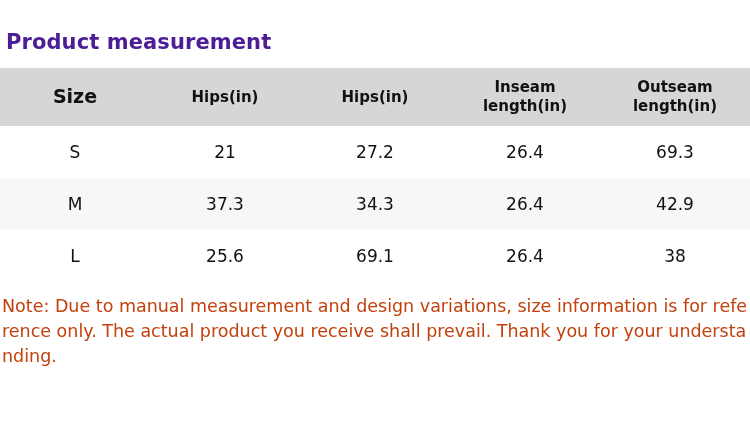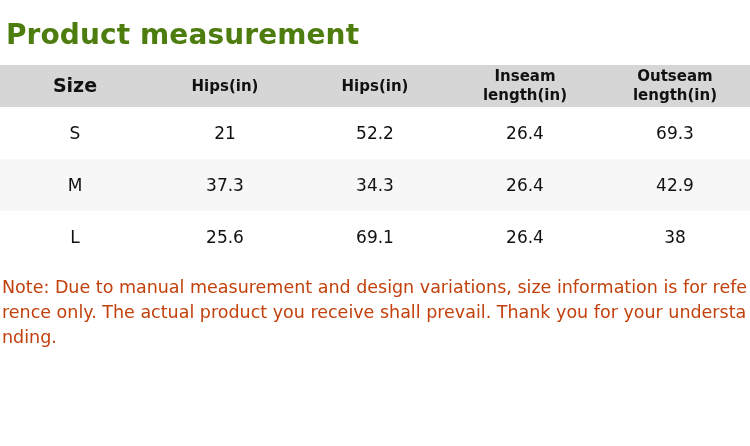--- a/index.html
+++ b/index.html
@@ -14,44 +14,44 @@
     color: #111111;
     overflow: hidden;
   }
   .page {
     width: 750px;
     height: 446px;
     position: relative;
     box-sizing: border-box;
   }
   .title {
-    font-size: 28px;
+    font-size: 21px;
     font-weight: bold;
-    color: #4d7c0f;
-    padding: 18px 0 0 6px;
+    color: #4c1d95;
+    padding: 30px 0 0 6px;
     letter-spacing: 0.1px;
   }
   table.measure {
     width: 750px;
     border-collapse: collapse;
     table-layout: fixed;
     margin-top: 14px;
   }
   table.measure th,
   table.measure td {
     text-align: center;
     vertical-align: middle;
     border: none;
     padding: 0;
   }
   thead tr {
     background: #d6d6d6;
   }
   thead th {
-    height: 42px;
+    height: 58px;
     font-size: 15px;
     font-weight: bold;
     color: #111111;
     line-height: 1.25;
   }
   thead th.size-col {
     font-size: 19px;
   }
   tbody tr {
     height: 52px;
@@ -103,21 +103,21 @@
         <th>Hips(in)</th>
         <th>Hips(in)</th>
         <th>Inseam length(in)</th>
         <th>Outseam length(in)</th>
       </tr>
     </thead>
     <tbody>
       <tr class="odd">
         <td class="size-cell">S</td>
         <td>21</td>
-        <td>52.2</td>
+        <td>27.2</td>
         <td>26.4</td>
         <td>69.3</td>
       </tr>
       <tr class="even">
         <td class="size-cell">M</td>
         <td>37.3</td>
         <td>34.3</td>
         <td>26.4</td>
         <td>42.9</td>
       </tr>

